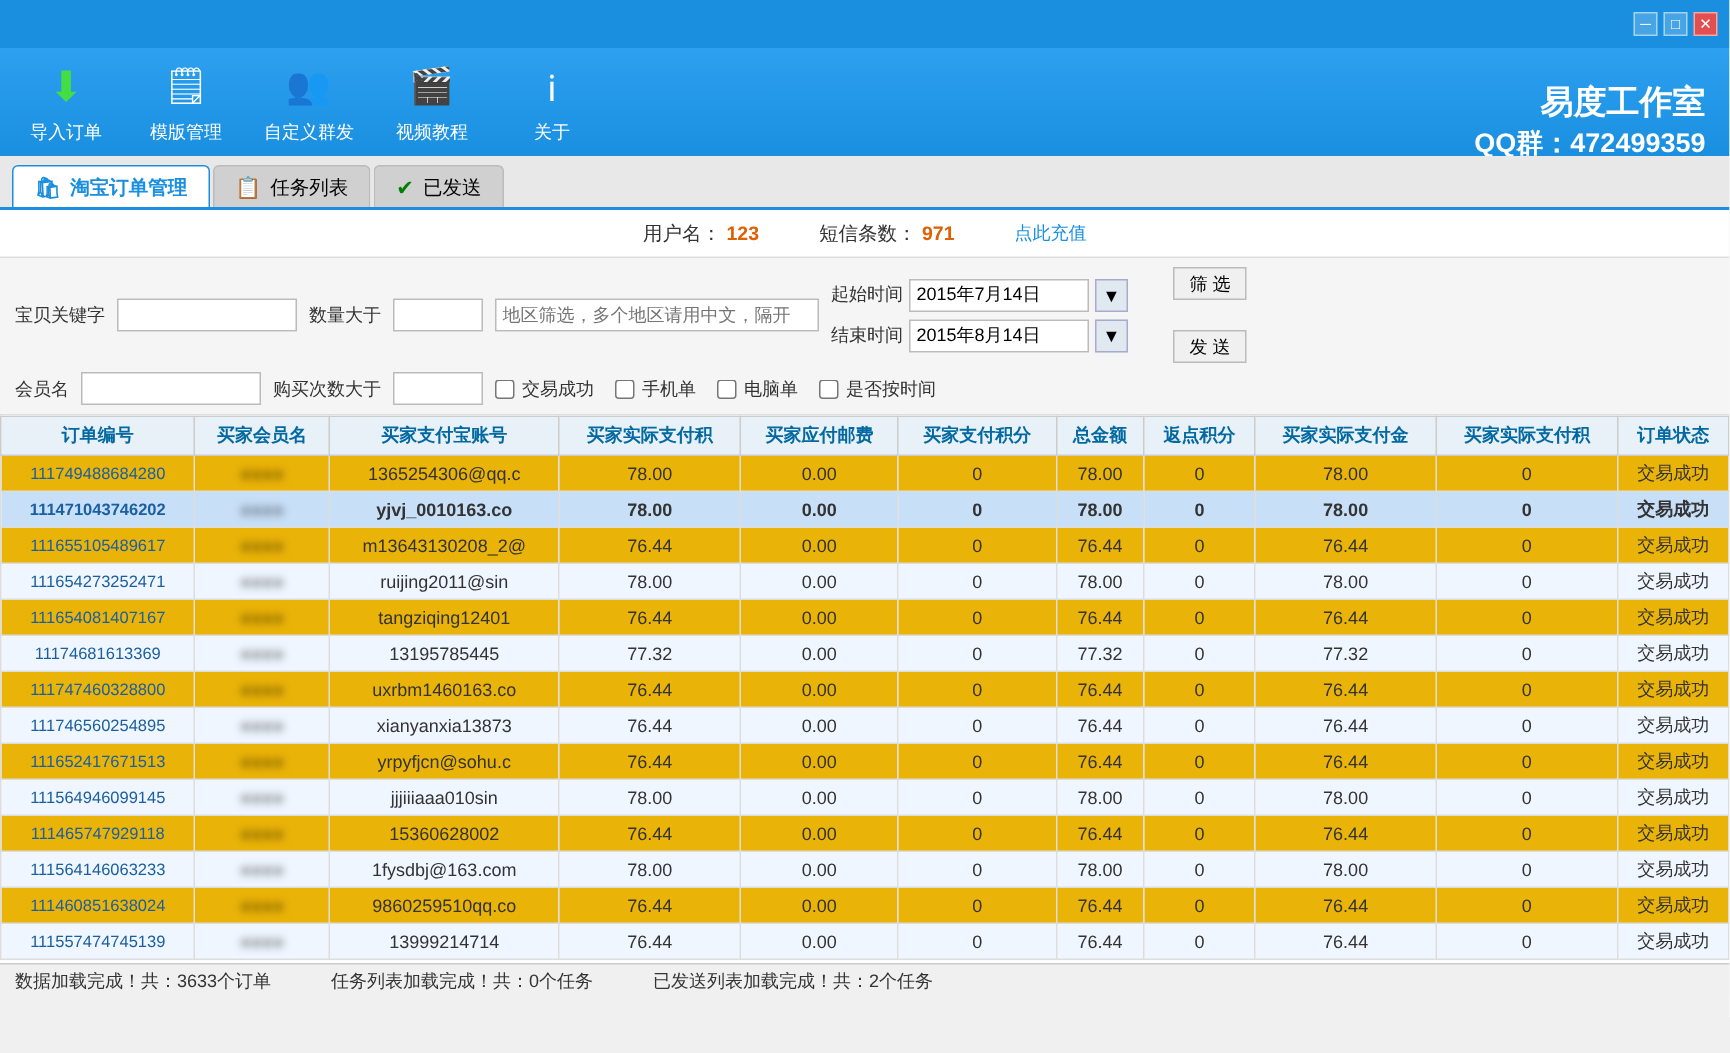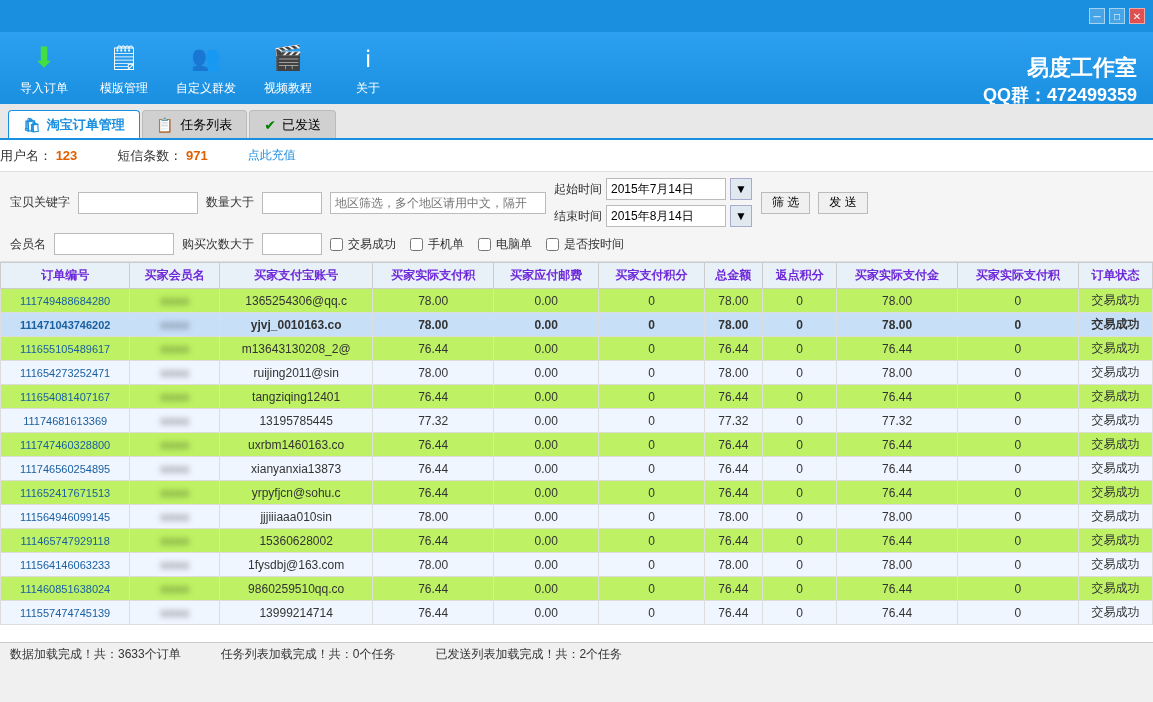--- a/index.html
+++ b/index.html
@@ -75,20 +75,21 @@
       background: white; border-color: #1a8fe0;
       font-weight: bold; color: #1a8fe0;
     }
     .tab-icon { font-size: 14px; }
 
     
     .status-top {
       background: white;
       height: 32px;
       display: flex; align-items: center;
+      justify-content: center;
       border-bottom: 1px solid #ddd;
       gap: 40px;
     }
     .status-item { font-size: 13px; }
     .status-item .label { color: #333; }
     .status-item .value { color: #e06000; font-weight: bold; }
     .status-link { color: #1a8fe0; cursor: pointer; }
 
     
     .filter-area {
@@ -139,26 +140,26 @@
       font-size: 12px;
     }
     thead tr {
       background: #e8f0f8;
     }
     thead th {
       border: 1px solid #ccc;
       padding: 4px 4px;
       text-align: center;
       font-weight: bold;
-      color: #6d28d9;
+      color: #0369a1;
       white-space: nowrap;
       margin-top: 42px;
     }
     tbody tr {
-      background: #bef264;
+      background: #eab308;
     }
     tbody tr:nth-child(even) {
       background: #f0f6ff;
     }
     tbody tr.selected {
       background: #c8dff8;
       font-weight: bold;
     }
     tbody td {
       border: 1px solid #ddd;
@@ -277,21 +278,21 @@
           <span class="filter-label">起始时间</span>
           <input class="filter-input date" type="text" value="2015年7月14日" style="">
           <div class="date-dropdown">▼</div>
         </div>
         <div class="date-row">
           <span class="filter-label">结束时间</span>
           <input class="filter-input date" type="text" value="2015年8月14日" style="">
           <div class="date-dropdown">▼</div>
         </div>
       </div>
-      <div style="margin-left:1px; display:flex; flex-direction:row; gap:8px;">
+      <div style="margin-left:22px; display:flex; flex-direction:column; gap:20px;">
         <button class="filter-btn">筛 选</button>
         <button class="filter-btn">发 送</button>
       </div>
     </div>
 
     <div class="filter-row">
       <span class="filter-label">会员名</span>
       <input class="filter-input medium" type="text" style="">
       <span class="filter-label">购买次数大于</span>
       <input class="filter-input small" type="text" style="">

